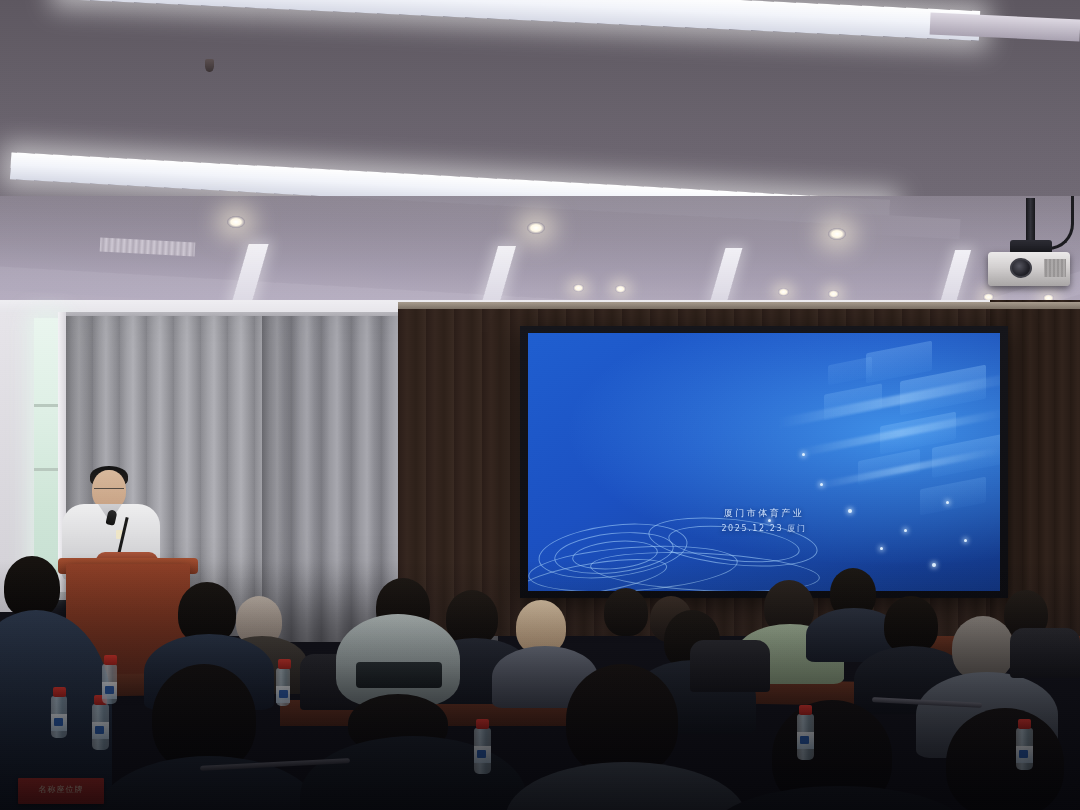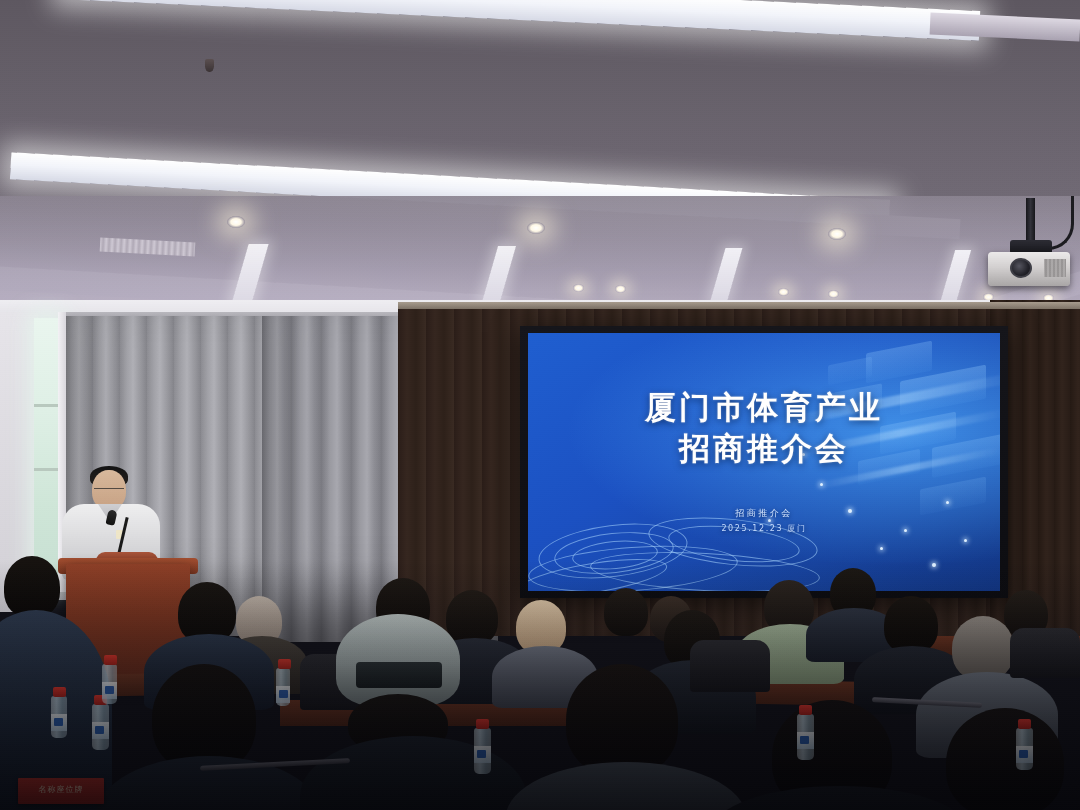--- a/index.html
+++ b/index.html
@@ -405,26 +405,22 @@
 
       <div class="wire" style="left:10px;top:192px;width:150px;height:52px;transform:rotate(-7deg);"></div>
       <div class="wire" style="left:26px;top:200px;width:120px;height:40px;transform:rotate(-6deg);"></div>
       <div class="wire" style="left:44px;top:208px;width:86px;height:28px;transform:rotate(-5deg);"></div>
       <div class="wire" style="left:120px;top:186px;width:170px;height:46px;transform:rotate(6deg);"></div>
       <div class="wire" style="left:140px;top:194px;width:132px;height:34px;transform:rotate(6deg);"></div>
       <div class="wire" style="left:0px;top:214px;width:210px;height:44px;transform:rotate(-4deg);"></div>
       <div class="wire" style="left:62px;top:220px;width:230px;height:38px;transform:rotate(3deg);"></div>
       <div class="wire" style="left:-10px;top:230px;width:150px;height:30px;transform:rotate(-9deg);"></div>
 
-      <div class="slide-title">
+      <div class="slide-sub">
         <div>厦门市体育产业</div>
-        <div>招商推介会</div>
-      </div>
-      <div class="slide-sub">
-        <div>招商推介会</div>
         <div class="slide-date">2025.12.23 厦门</div>
       </div>
     </div>
   </div>
 
   <div class="speaker-hair"></div>
   <div class="speaker-head"></div>
   <div class="speaker-glasses"></div>
   <div class="speaker-body"></div>
   <div class="speaker-collar"></div>

